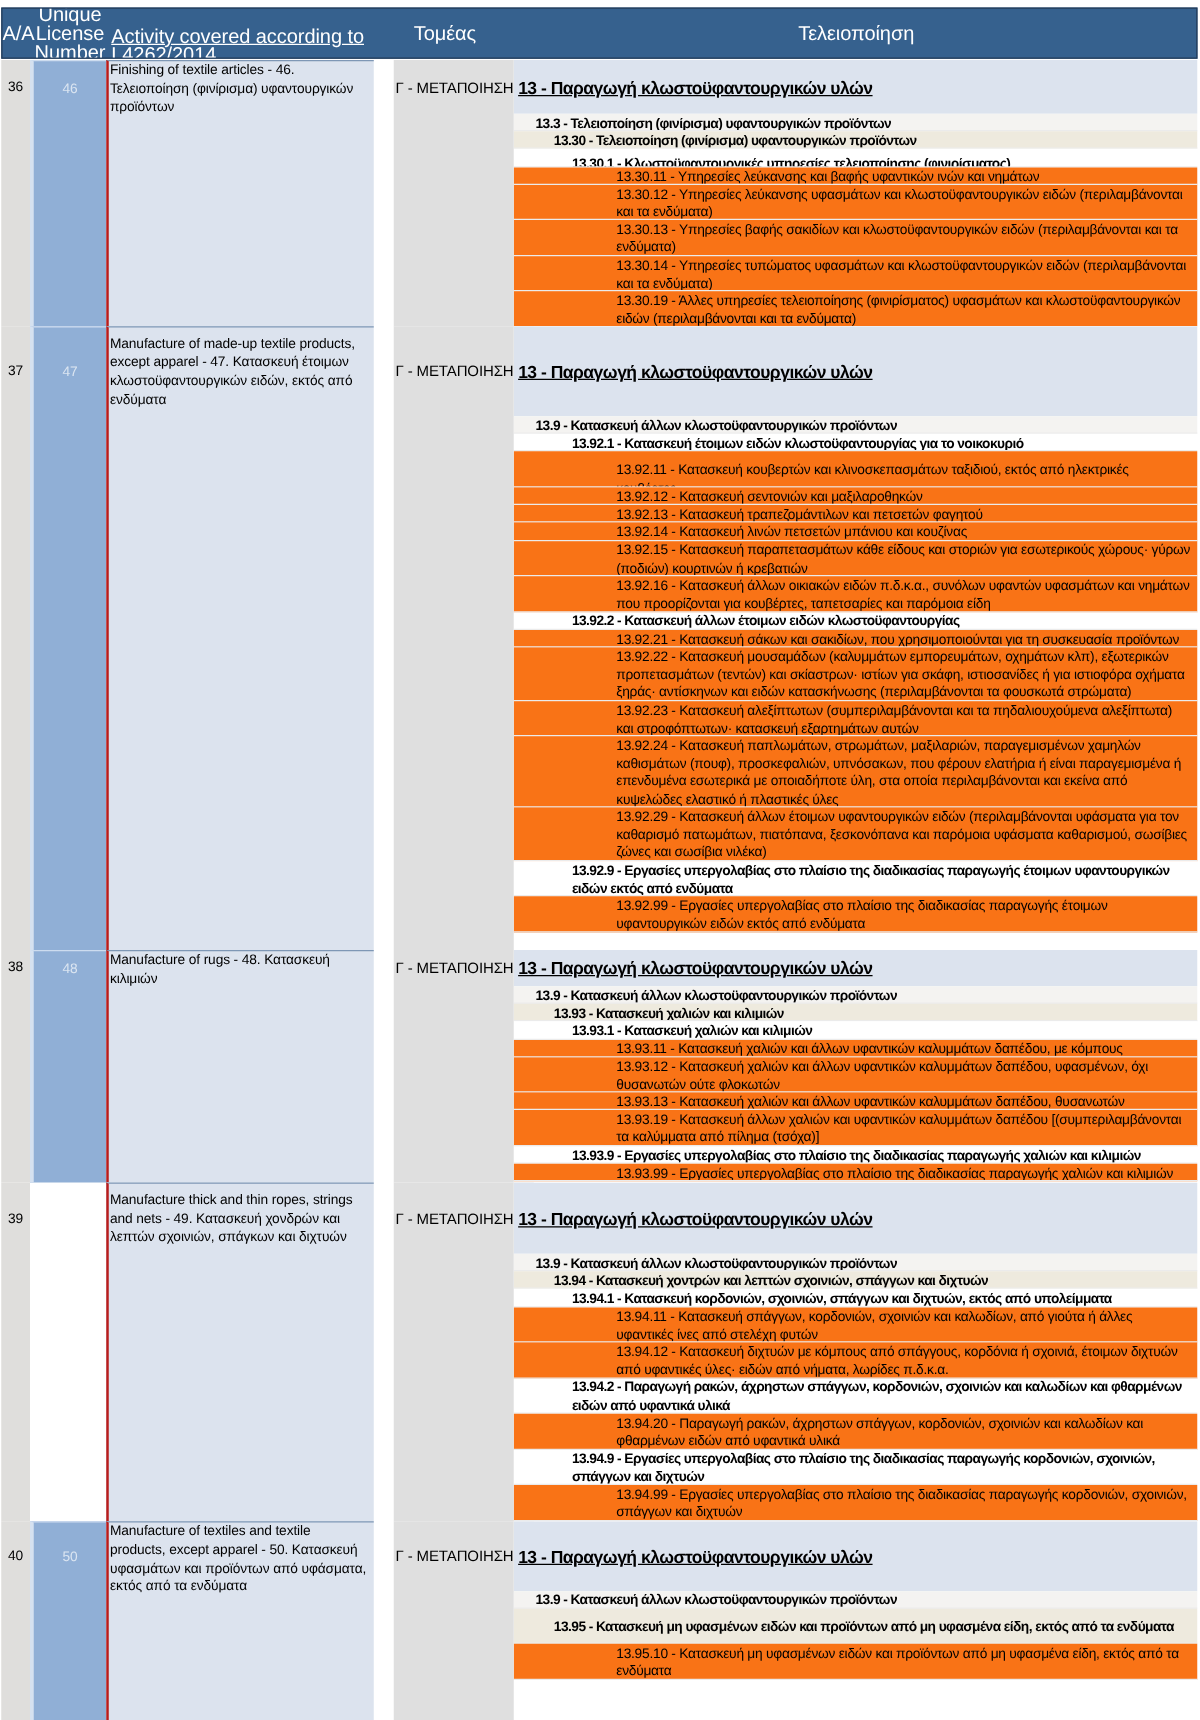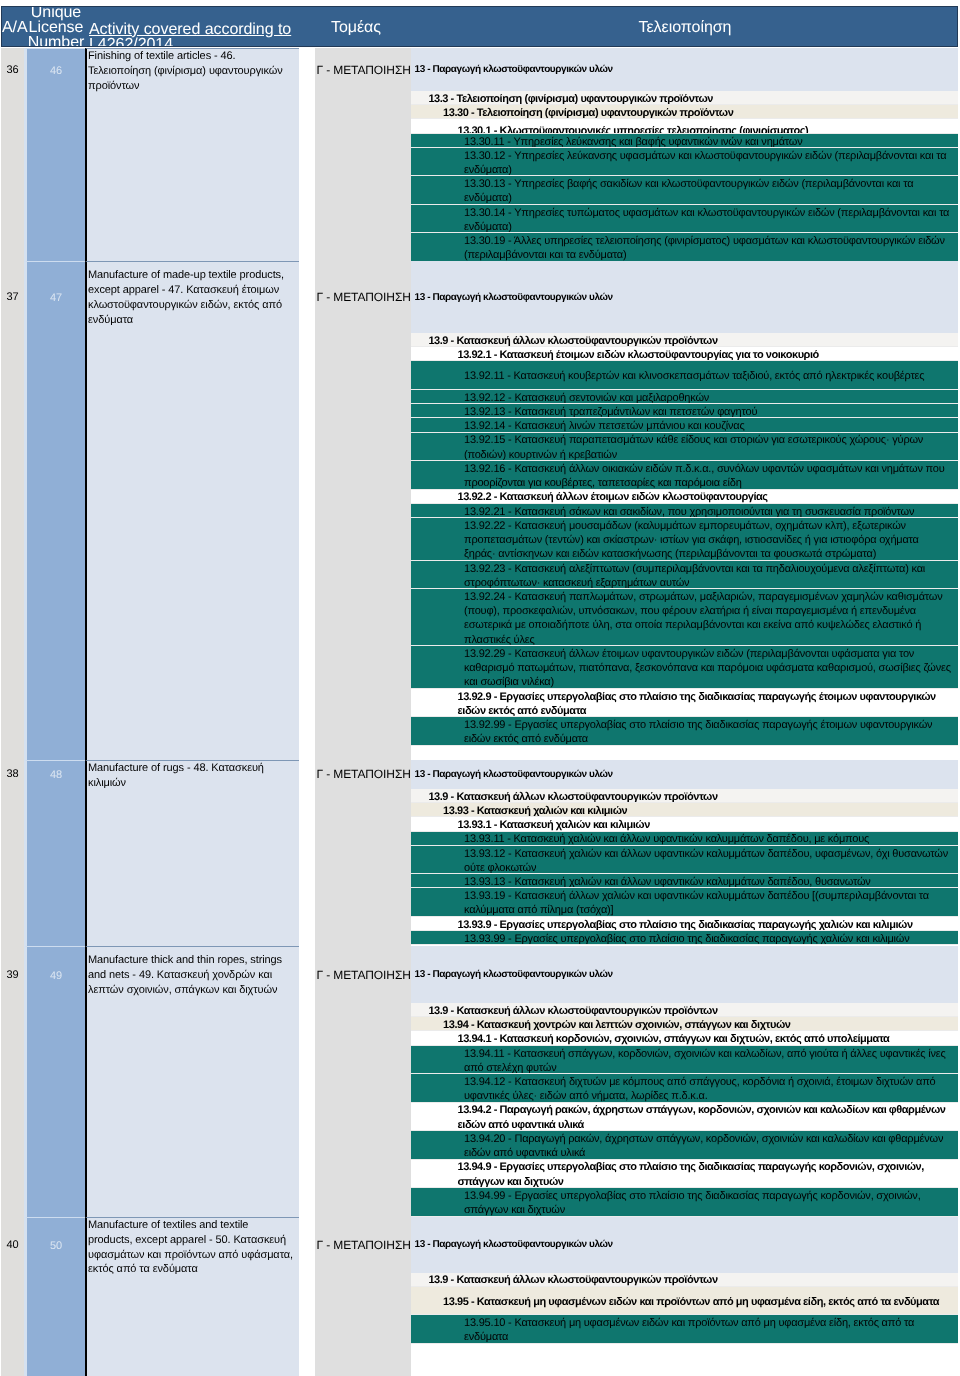--- a/index.html
+++ b/index.html
@@ -25,35 +25,35 @@
   .row{position:absolute;left:0;width:960px;}
   .c{position:absolute;top:0;bottom:0;box-sizing:border-box;overflow:hidden;}
   .clip{overflow:hidden;box-sizing:border-box;}
   .vc{display:flex;align-items:center;justify-content:center;box-sizing:border-box;}
   .vl{justify-content:flex-start;}
   .atext{box-sizing:border-box;}
   .c-aa   {left:1px;  width:23px;  background:#dfdedc;color:#000;font-size:11px;letter-spacing:-0.1px;}
   .c-lic  {left:24px; width:61px;  background:#90afd6;color:#dbe5f1;font-size:11px;letter-spacing:-0.1px;
            border-top:1px solid #cddcef;border-left:3px solid #d5e1f0;}
   .c-act  {left:85px; width:214px; background:#dce3ee;color:#000;font-size:11px;letter-spacing:-0.1px;
-           line-height:14.8px;border-top:1px solid #7e97b5;border-left:2px solid #000000;}
+           line-height:14.8px;border-top:1px solid #7e97b5;border-left:2px solid #b91c1c;}
   .c-act .atext{padding-left:1px;padding-right:5px;}
   .c-tom  {left:315px;width:112px; background:#dfdfdf;color:#000;font-size:12px;letter-spacing:-0.1px;}
   .c-tom .vc{padding-left:1.4px;}
   .c-dra  {left:411px;width:547px; background:#ffffff;}
 
   
-  .kadtitle{background:#dce3ee;font-weight:bold;font-size:10px;letter-spacing:-0.4px;color:#000;
-            box-sizing:border-box;display:flex;align-items:center;padding-left:3.5px;}
+  .kadtitle{background:#dce3ee;font-weight:bold;font-size:14px;letter-spacing:-0.4px;color:#000;
+            box-sizing:border-box;display:flex;align-items:center;padding-left:3.5px;text-decoration:underline;}
   .srow{box-sizing:border-box;padding:0 5px 0 0;font-size:11px;line-height:14.2px;letter-spacing:-0.2px;
         border-bottom:1px solid #ebebeb;color:#000;overflow:hidden;opacity:0.999;}
   .lv1{background:#f4f3f1;font-weight:bold;letter-spacing:-0.45px;padding-left:17.4px;}
   .lv2{background:#eeeade;font-weight:bold;letter-spacing:-0.45px;padding-left:32.1px;}
   .lv3{background:#ffffff;font-weight:bold;letter-spacing:-0.45px;padding-left:46.5px;}
-  .lv4{background:#0f766e;padding-left:53px;}
+  .lv4{background:#f97316;padding-left:82px;}
 </style>
 </head>
 <body>
 
 <div id="sheet">
   <div class="hdr">
     <div class="hcell h-aa">A/A</div>
     <div class="hcell h-lic">Unique License Number</div>
     <div class="hcell h-act">Activity covered according to L4262/2014</div>
     <div class="hcell h-tom">Τομέας</div>
@@ -166,25 +166,20 @@
       <div class="srow lv3" style="height:14.24px;padding-top:0.80px">13.93.9 - Εργασίες υπεργολαβίας στο πλαίσιο της διαδικασίας παραγωγής χαλιών και κιλιμιών</div>
       <div class="srow lv4" style="height:14.24px;padding-top:0.80px">13.93.99 - Εργασίες υπεργολαβίας στο πλαίσιο της διαδικασίας παραγωγής χαλιών και κιλιμιών</div>
     </div>
   </div>
   <div class="row" style="top:946px;height:271px">
     <div class="c c-aa">
         <div class="clip" style="height:57.00px">
           <div class="vc" style="height:57.00px">39</div>
         </div>
       </div>
-    <div class="c c-lic">
-        <div class="clip" style="height:57.00px">
-          <div class="vc" style="height:57.00px">49</div>
-        </div>
-      </div>
     <div class="c c-act">
         <div class="clip" style="height:57.00px">
           <div class="atext" style="padding-top:6.30px">Manufacture thick and thin ropes, strings and nets - 49. Κατασκευή χονδρών και λεπτών σχοινιών, σπάγκων και διχτυών</div>
         </div>
       </div>
     <div class="c c-tom">
         <div class="clip" style="height:57.00px">
           <div class="vc vl" style="height:57.00px">Γ - ΜΕΤΑΠΟΙΗΣΗ</div>
         </div>
       </div>

